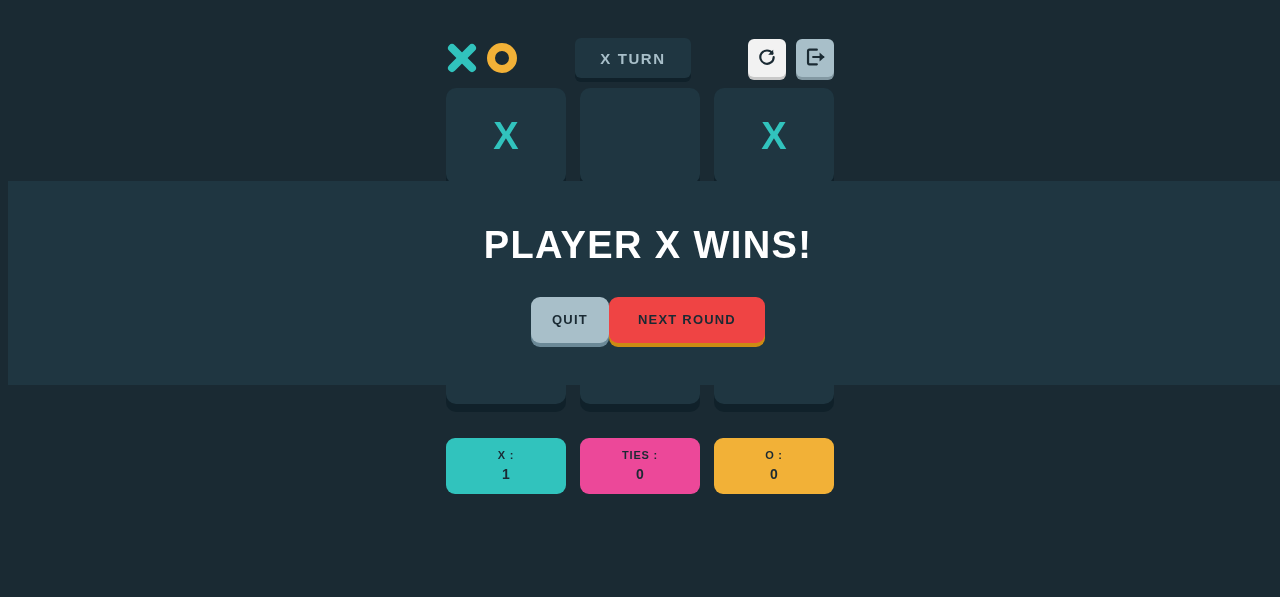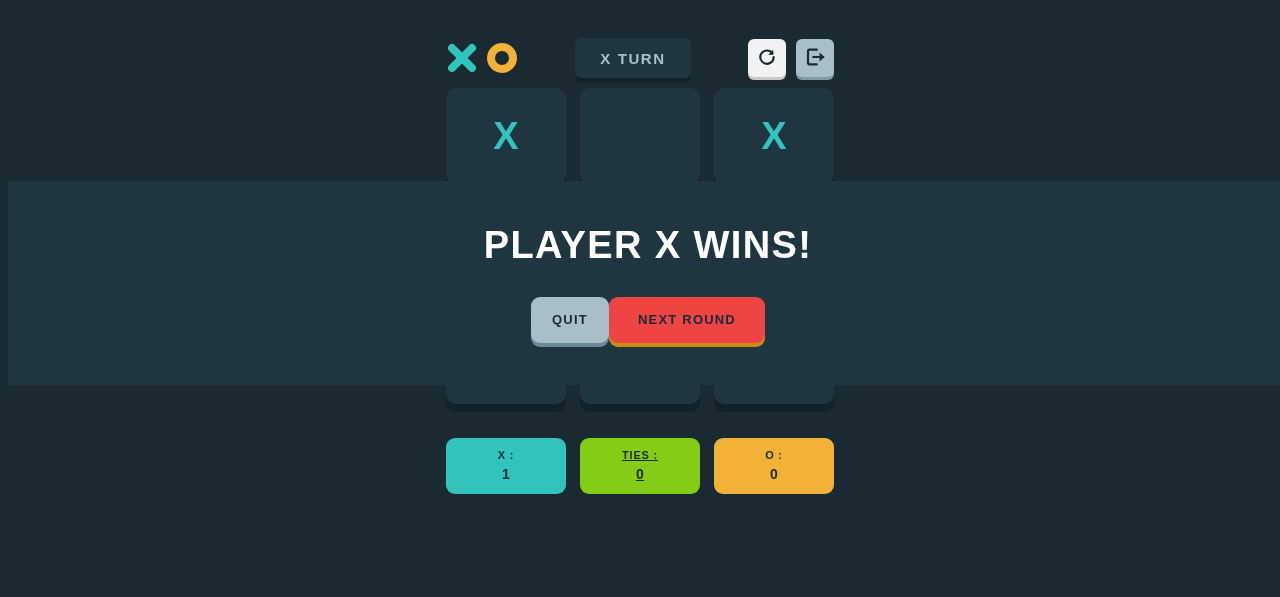--- a/index.html
+++ b/index.html
@@ -78,21 +78,21 @@
   }
   .score-card{
     height:56px;border-radius:9px;
     display:flex;flex-direction:column;
     align-items:center;justify-content:center;
     color:#1A2A33;
   }
   .score-card .score-label{font-size:11px;font-weight:bold;letter-spacing:0.8px;line-height:1.5;}
   .score-card .score-value{font-size:14px;font-weight:bold;line-height:1.5;}
   #score-x{background:#31C3BD;}
-  #score-ties{background:#84cc16;text-decoration:underline;}
+  #score-ties{background:#ec4899;}
   #score-o{background:#F2B137;}
 
   
   #modal-overlay{
     position:absolute;left:8px;top:181px;width:1280px;height:204px;
     background:#1F3641;
     display:flex;flex-direction:column;
     align-items:center;justify-content:center;
     z-index:20;
   }

